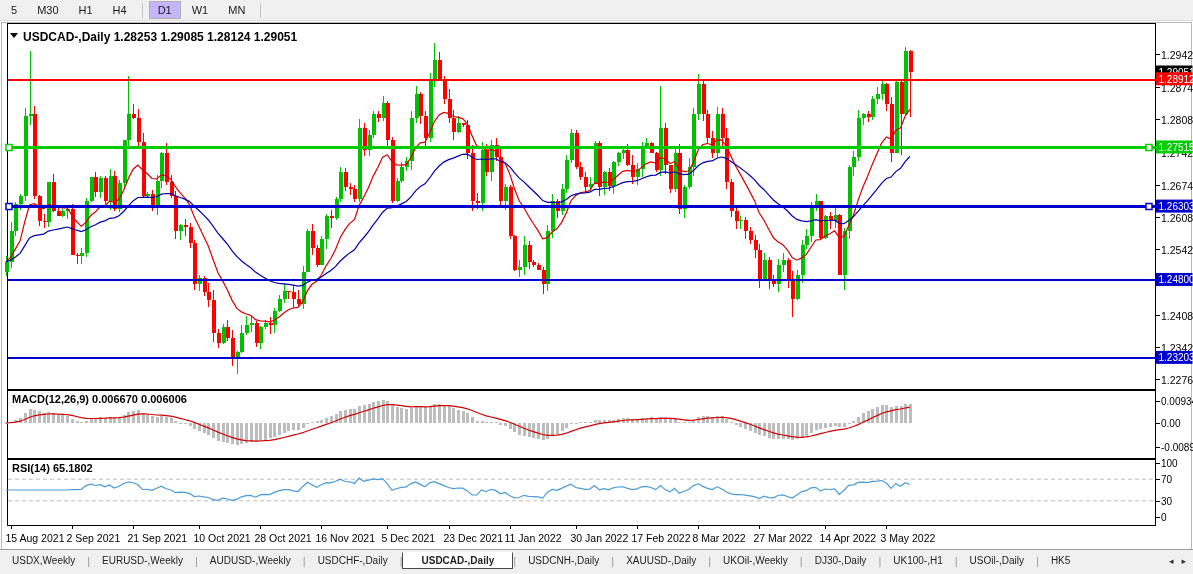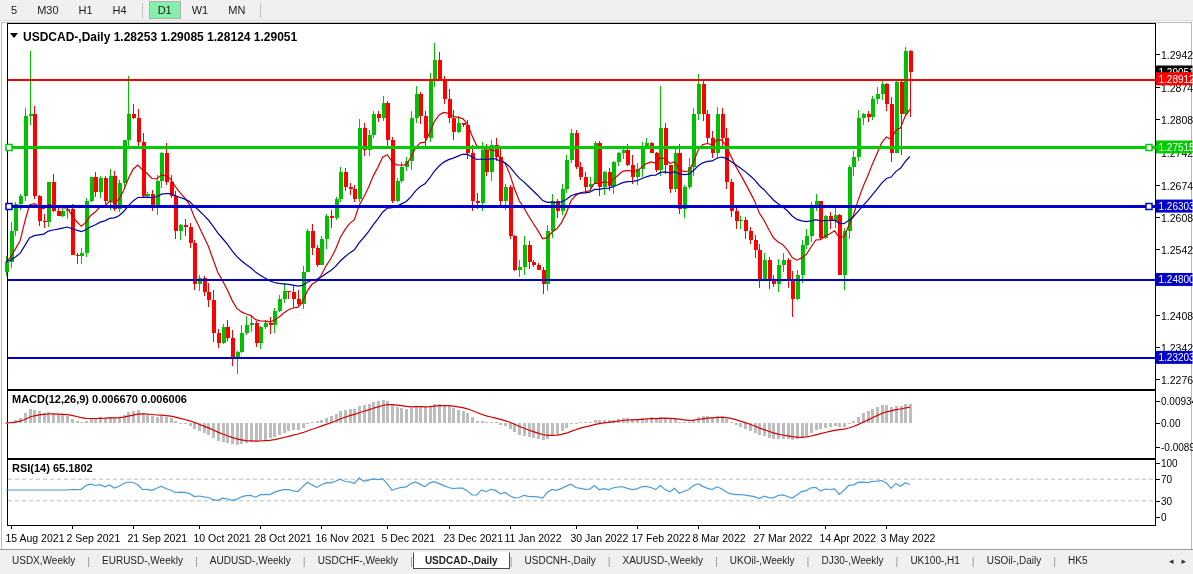--- a/index.html
+++ b/index.html
@@ -1,27 +1,27 @@
 <!DOCTYPE html>
 <html><head>
 <meta charset="utf-8">
 <style>
   html,body{margin:0;padding:0;background:#fff;}
   .root{position:relative;width:1193px;height:574px;overflow:hidden;background:#fff;
         font-family:"Liberation Sans",sans-serif;-webkit-font-smoothing:antialiased;}
   .toolbar{position:absolute;left:0;top:0;width:1193px;height:21px;background:#f0f0f0;
            border-bottom:1px solid #dcdcdc;display:flex;align-items:center;padding-left:1px;box-sizing:border-box;}
   .tf-btn{font-size:11px;color:#1a1a1a;padding:2px 8px;margin:0 1px;border:1px solid transparent;cursor:default;}
-  .tf-btn.active{background:#86efac;border:1px solid #b0b0b0;}
+  .tf-btn.active{background:#c4b5fd;border:1px solid #b0b0b0;}
   .tb-sep{width:1px;height:15px;background:#c4c4c4;margin:0 5px;}
   .chartwrap{position:absolute;left:0;top:0;width:1193px;height:574px;}
   .tabbar{position:absolute;left:0;top:549px;width:1193px;height:22px;background:#f0f0f0;
           border-top:1px solid #9a9a9a;display:flex;align-items:center;overflow:hidden;box-sizing:border-box;}
   .tab{font-size:10px;color:#222;padding:3px 12px;white-space:nowrap;cursor:default;}
-  .tab.active{background:#fff;border:1px solid #4a4a4a;border-top:1px solid #fff;font-weight:bold;padding:2px 11px;}
+  .tab.active{background:#fff;border:1px solid #4a4a4a;border-top:1px solid #fff;font-weight:bold;padding:2px 18px;}
   .tab-sep{color:#9a9a9a;font-size:11px;}
   .tab-arrows{margin-left:auto;display:flex;align-items:center;padding-right:3px;}
   .tab-arrow{font-size:9px;color:#333;padding:0 4px;cursor:default;}
   .statusbar{position:absolute;left:0;top:571px;width:1193px;height:3px;background:#f0f0f0;}
   svg text{font-family:"Liberation Sans",sans-serif;}
 </style>
 </head>
 <body>
 
 <div class="root">
@@ -750,31 +750,31 @@
       <div class="tf-btn">MN</div>
       <div class="tb-sep"></div>
     </div>
   <div class="tabbar" id="tabbar">
       <div class="tab">USDX,Weekly</div>
       <span class="tab-sep">|</span>
       <div class="tab">EURUSD-,Weekly</div>
       <span class="tab-sep">|</span>
       <div class="tab">AUDUSD-,Weekly</div>
       <span class="tab-sep">|</span>
-      <div class="tab">USDCHF-,Weekly</div>
+      <div class="tab">USDCHF-,Daily</div>
       <span class="tab-sep">|</span>
       <div class="tab active">USDCAD-,Daily</div>
       <span class="tab-sep">|</span>
       <div class="tab">USDCNH-,Daily</div>
       <span class="tab-sep">|</span>
-      <div class="tab">XAUUSD-,Weekly</div>
+      <div class="tab">XAUUSD-,Daily</div>
       <span class="tab-sep">|</span>
       <div class="tab">UKOil-,Weekly</div>
       <span class="tab-sep">|</span>
-      <div class="tab">DJ30-,Weekly</div>
+      <div class="tab">DJ30-,Daily</div>
       <span class="tab-sep">|</span>
       <div class="tab">UK100-,H1</div>
       <span class="tab-sep">|</span>
       <div class="tab">USOil-,Daily</div>
       <span class="tab-sep">|</span>
       <div class="tab">HK5</div>
       <div class="tab-arrows">
         <span class="tab-arrow">◂</span>
         <span class="tab-arrow">▸</span>
       </div>

